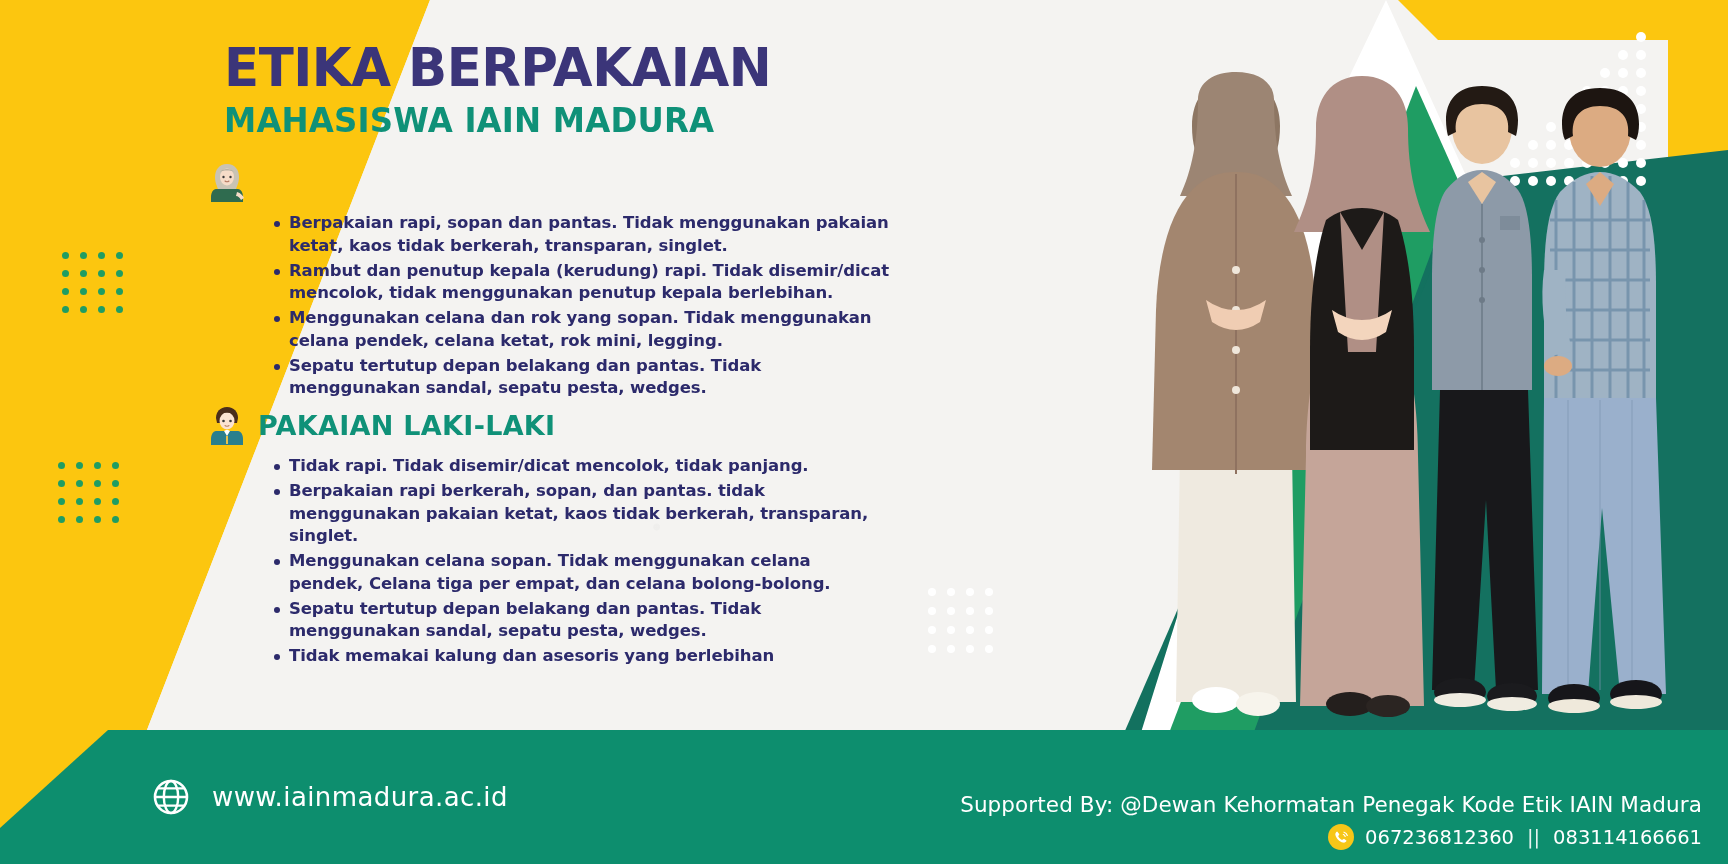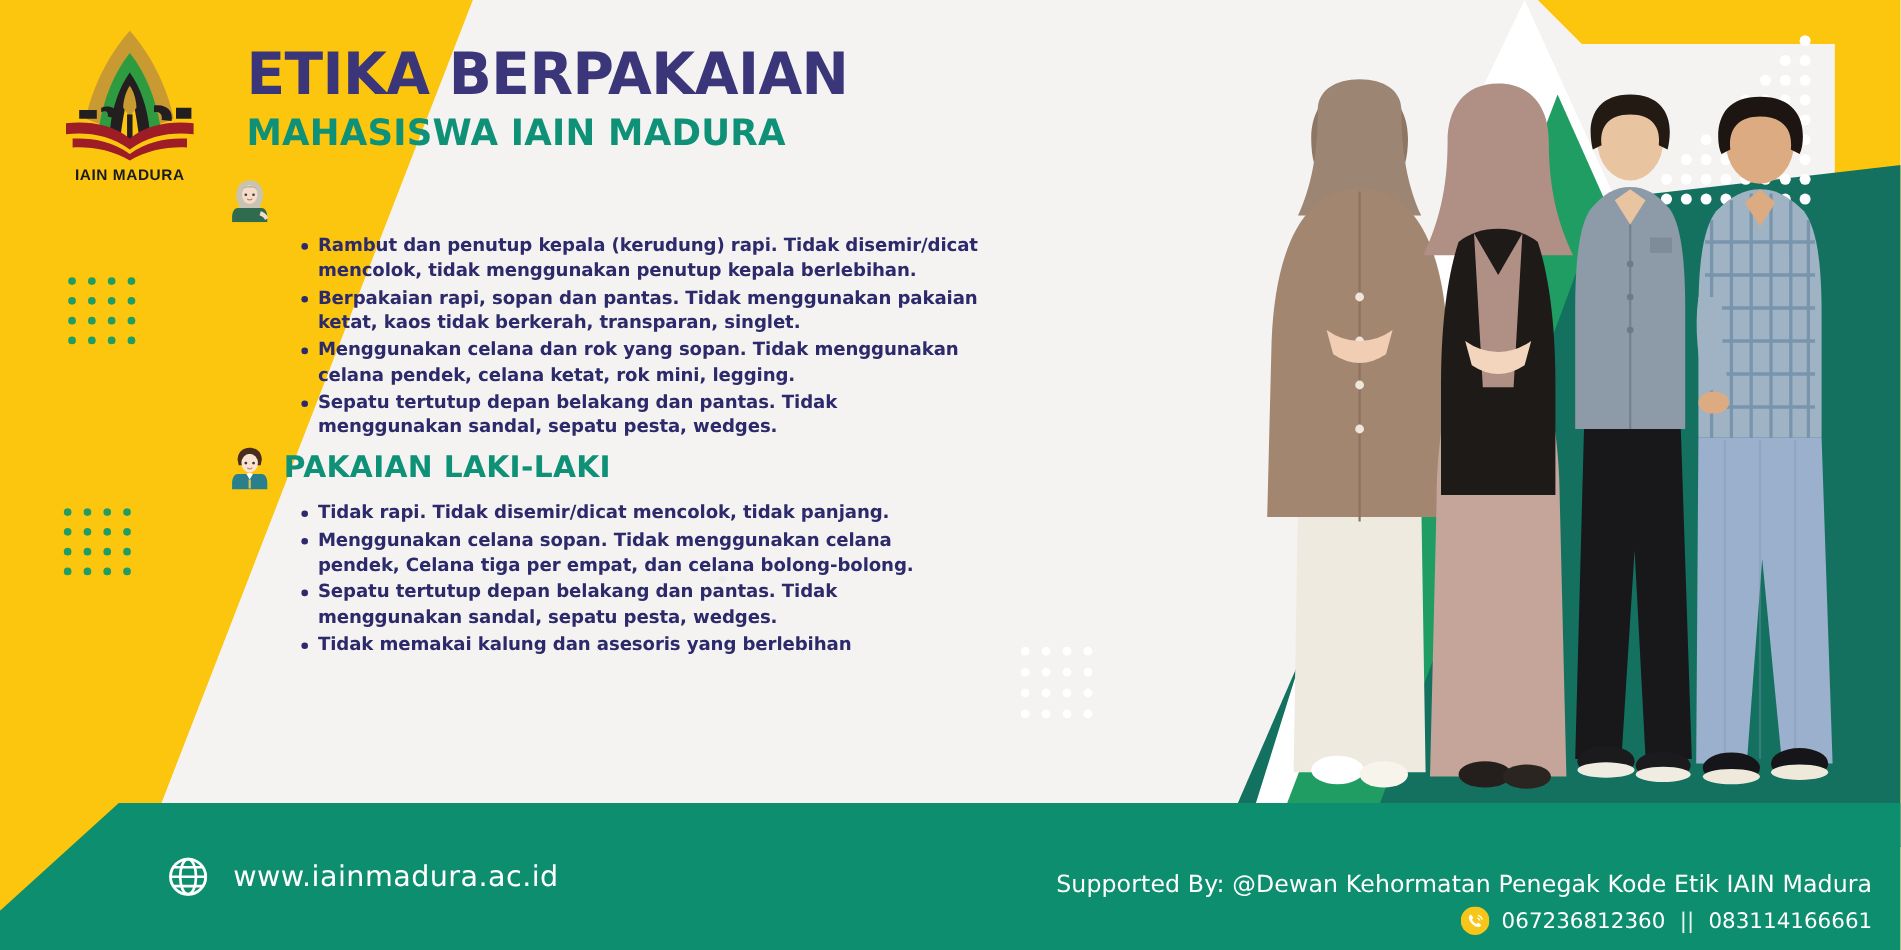--- a/index.html
+++ b/index.html
@@ -304,62 +304,42 @@
       <span style="width: 8px; height: 8px; background: rgb(255, 255, 255);"></span>
       <span style="width: 8px; height: 8px; background: rgb(255, 255, 255);"></span>
       <span style="width: 8px; height: 8px; background: rgb(255, 255, 255);"></span>
       <span style="width: 8px; height: 8px; background: rgb(255, 255, 255);"></span>
       <span style="width: 8px; height: 8px; background: rgb(255, 255, 255);"></span>
       <span style="width: 8px; height: 8px; background: rgb(255, 255, 255);"></span>
       <span style="width: 8px; height: 8px; background: rgb(255, 255, 255);"></span>
       <span style="width: 8px; height: 8px; background: rgb(255, 255, 255);"></span>
     </div>
 
-  <div class="layer" id="logo">
-    <svg width="140" height="128" viewBox="0 0 140 128">
-
-      <path d="M70 6 C52 26 36 56 30 86 L46 92 C52 62 60 40 70 26 C80 40 88 62 94 92 L110 86 C104 56 88 26 70 6 Z" fill="#c99a32"></path>
-
-      <path d="M70 26 C56 44 46 68 42 94 L56 98 C60 76 64 58 70 46 C76 58 80 76 84 98 L98 94 C94 68 84 44 70 26 Z" fill="#2e9b41"></path>
-
-      <path d="M70 44 C60 58 54 76 52 96 L62 99 C64 84 66 72 70 62 C74 72 76 84 78 99 L88 96 C86 76 80 58 70 44 Z" fill="#231f20"></path>
-
-      <path d="M70 56 C66 62 64 70 64 76 L70 84 L76 76 C76 70 74 62 70 56 Z" fill="#c99a32"></path>
-      <rect x="67.5" y="82" width="5" height="26" fill="#231f20"></rect>
-
-      <path d="M24 78 h16 v8 h-16 z M44 76 c10 -4 16 2 14 10 l-8 -2 c1 -4 -2 -6 -6 -4 z" fill="#231f20"></path>
-      <path d="M92 74 c10 -2 18 4 16 14 l-9 -1 c1 -6 -3 -8 -7 -7 z M112 76 h14 v10 h-14 z" fill="#231f20"></path>
-
-      <path d="M12 90 C30 88 54 90 70 104 C86 90 110 88 128 90 L128 100 C110 98 88 100 70 114 C52 100 30 98 12 100 Z" fill="#9d1c25"></path>
-      <path d="M18 104 C34 103 54 106 70 118 C86 106 106 103 122 104 L122 112 C106 111 86 114 70 124 C54 114 34 111 18 112 Z" fill="#9d1c25"></path>
-    </svg>
-    <div id="logo-text">IAIN MADURA</div>
-  </div>
 
   <div class="layer" id="title-main">ETIKA BERPAKAIAN</div>
   <div class="layer" id="title-sub">MAHASISWA IAIN MADURA</div>
 
   <div class="section" id="sec-women">
     <div class="sec-head">
       <span class="sec-icon">
         <svg width="34" height="40" viewBox="0 0 34 40">
           <path d="M17 2 C9 2 5 8 5 15 c0 7 3 10 3 13 h18 c0 -3 3 -6 3 -13 C29 8 25 2 17 2 Z" fill="#c9c3b4"></path>
           <ellipse cx="17" cy="15" rx="7" ry="8.5" fill="#f6dcc8"></ellipse>
           <path d="M10 10 c2 -4 12 -4 14 0 c-2 -2 -12 -2 -14 0 Z" fill="#b8b1a2"></path>
           <circle cx="13.5" cy="15" r="1.2" fill="#3a3a3a"></circle>
           <circle cx="20.5" cy="15" r="1.2" fill="#3a3a3a"></circle>
           <path d="M15 19 q2 1.6 4 0" stroke="#b5775f" stroke-width="1.1" fill="none" stroke-linecap="round"></path>
           <path d="M6 27 h22 c3 0 5 4 5 8 v5 H1 v-5 c0 -4 2 -8 5 -8 Z" fill="#2f6b4f"></path>
           <path d="M27 30 c4 1 6 4 7 6 l-3 2 c-1 -2 -3 -4 -5 -4 Z" fill="#f6dcc8"></path>
         </svg>
       </span>
     </div>
     <ul class="rules">
+      <li>Berpakaian rapi, sopan dan pantas. Tidak menggunakan pakaian ketat, kaos tidak berkerah, transparan, singlet.</li>
       <li>Rambut dan penutup kepala (kerudung) rapi. Tidak disemir/dicat mencolok, tidak menggunakan penutup kepala berlebihan.</li>
-      <li>Berpakaian rapi, sopan dan pantas. Tidak menggunakan pakaian ketat, kaos tidak berkerah, transparan, singlet.</li>
       <li>Menggunakan celana dan rok yang sopan. Tidak menggunakan celana pendek, celana ketat, rok mini, legging.</li>
       <li>Sepatu tertutup depan belakang dan pantas. Tidak menggunakan sandal, sepatu pesta, wedges.</li>
     </ul>
   </div>
 
   <div class="section" id="sec-men">
     <div class="sec-head">
       <span class="sec-icon">
         <svg width="34" height="40" viewBox="0 0 34 40">
           <path d="M17 2 C10 2 6 7 6 13 l1 5 h20 l1 -5 C28 7 24 2 17 2 Z" fill="#4a2d1c"></path>
@@ -370,20 +350,21 @@
           <path d="M15 20.5 q2 1.6 4 0" stroke="#c08a6e" stroke-width="1.1" fill="none" stroke-linecap="round"></path>
           <path d="M6 26 h22 c3 0 5 4 5 8 v6 H1 v-6 c0 -4 2 -8 5 -8 Z" fill="#2a7f8d"></path>
           <path d="M14 26 l3 5 l3 -5 l-2 -1 h-2 z" fill="#fff"></path>
           <path d="M16 31 h2 v8 h-2 z" fill="#e8c24a"></path>
         </svg>
       </span>
       <span class="sec-title">PAKAIAN LAKI-LAKI</span>
     </div>
     <ul class="rules">
       <li>Tidak rapi. Tidak disemir/dicat mencolok, tidak panjang.</li>
+      <li>Berpakaian rapi berkerah, sopan, dan pantas. tidak menggunakan pakaian ketat, kaos tidak berkerah, transparan, singlet.</li>
       <li>Menggunakan celana sopan. Tidak menggunakan celana pendek, Celana tiga per empat, dan celana bolong-bolong.</li>
       <li>Sepatu tertutup depan belakang dan pantas. Tidak menggunakan sandal, sepatu pesta, wedges.</li>
       <li>Tidak memakai kalung dan asesoris yang berlebihan</li>
     </ul>
   </div>
 
   <div class="layer" id="models">
     <svg width="640" height="660" viewBox="0 0 640 660">
 
       <g>

